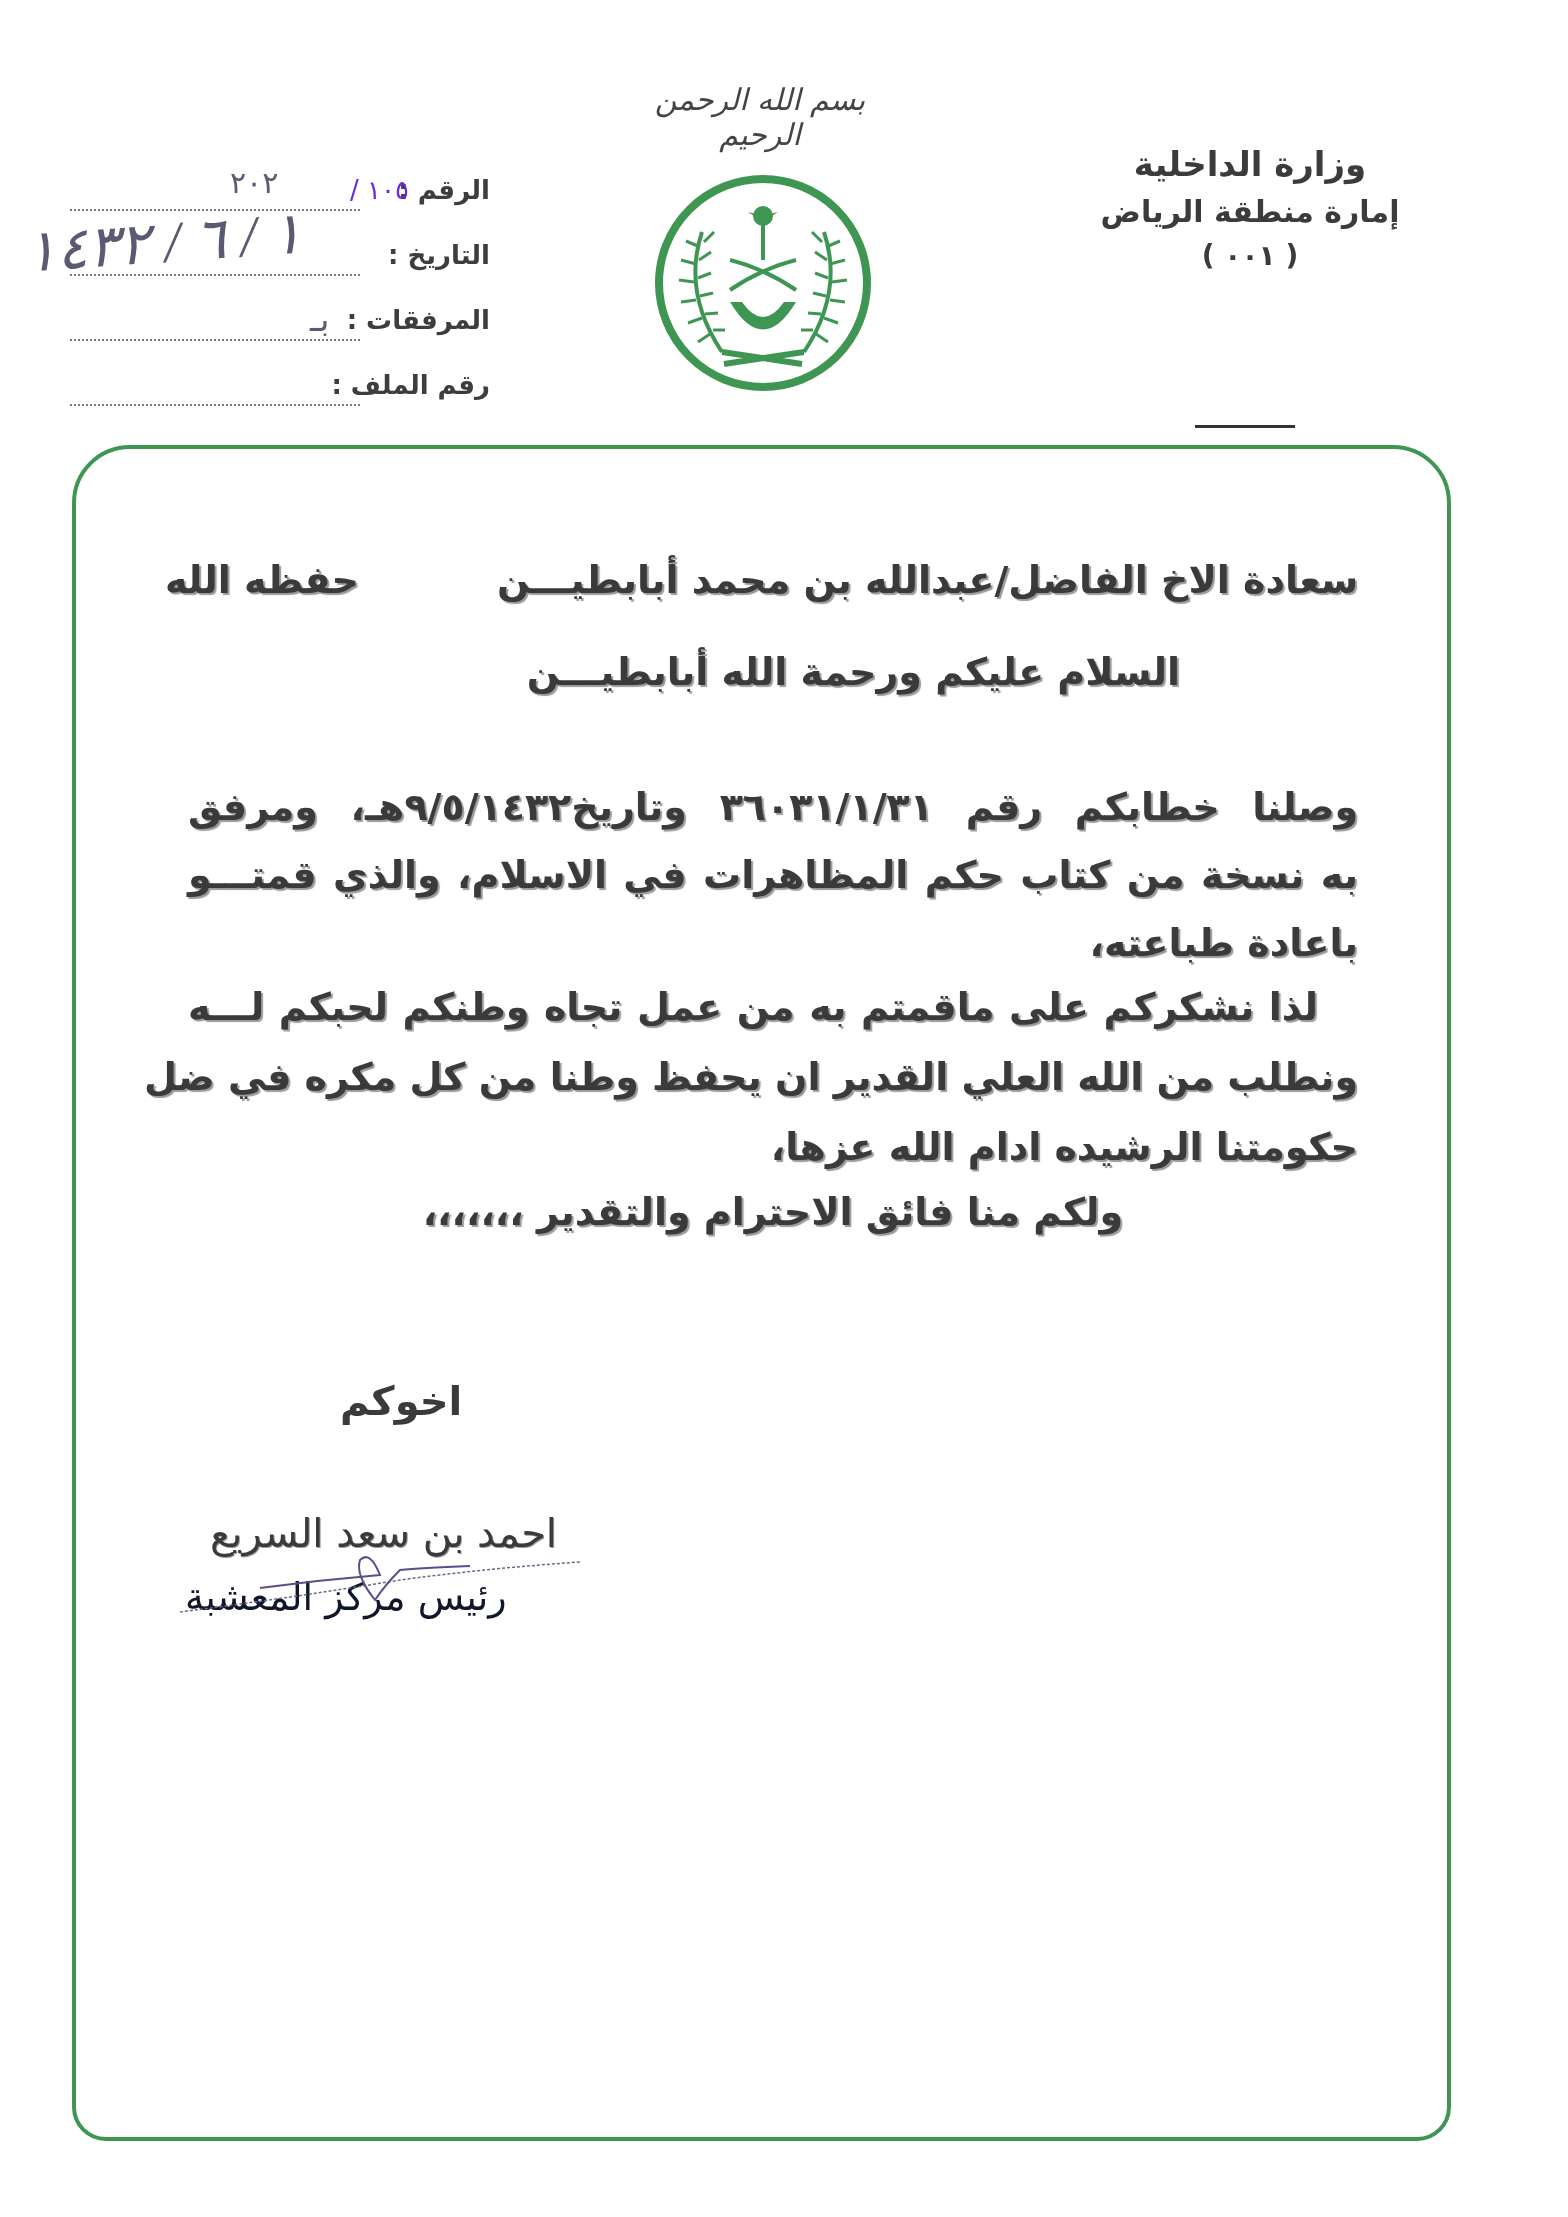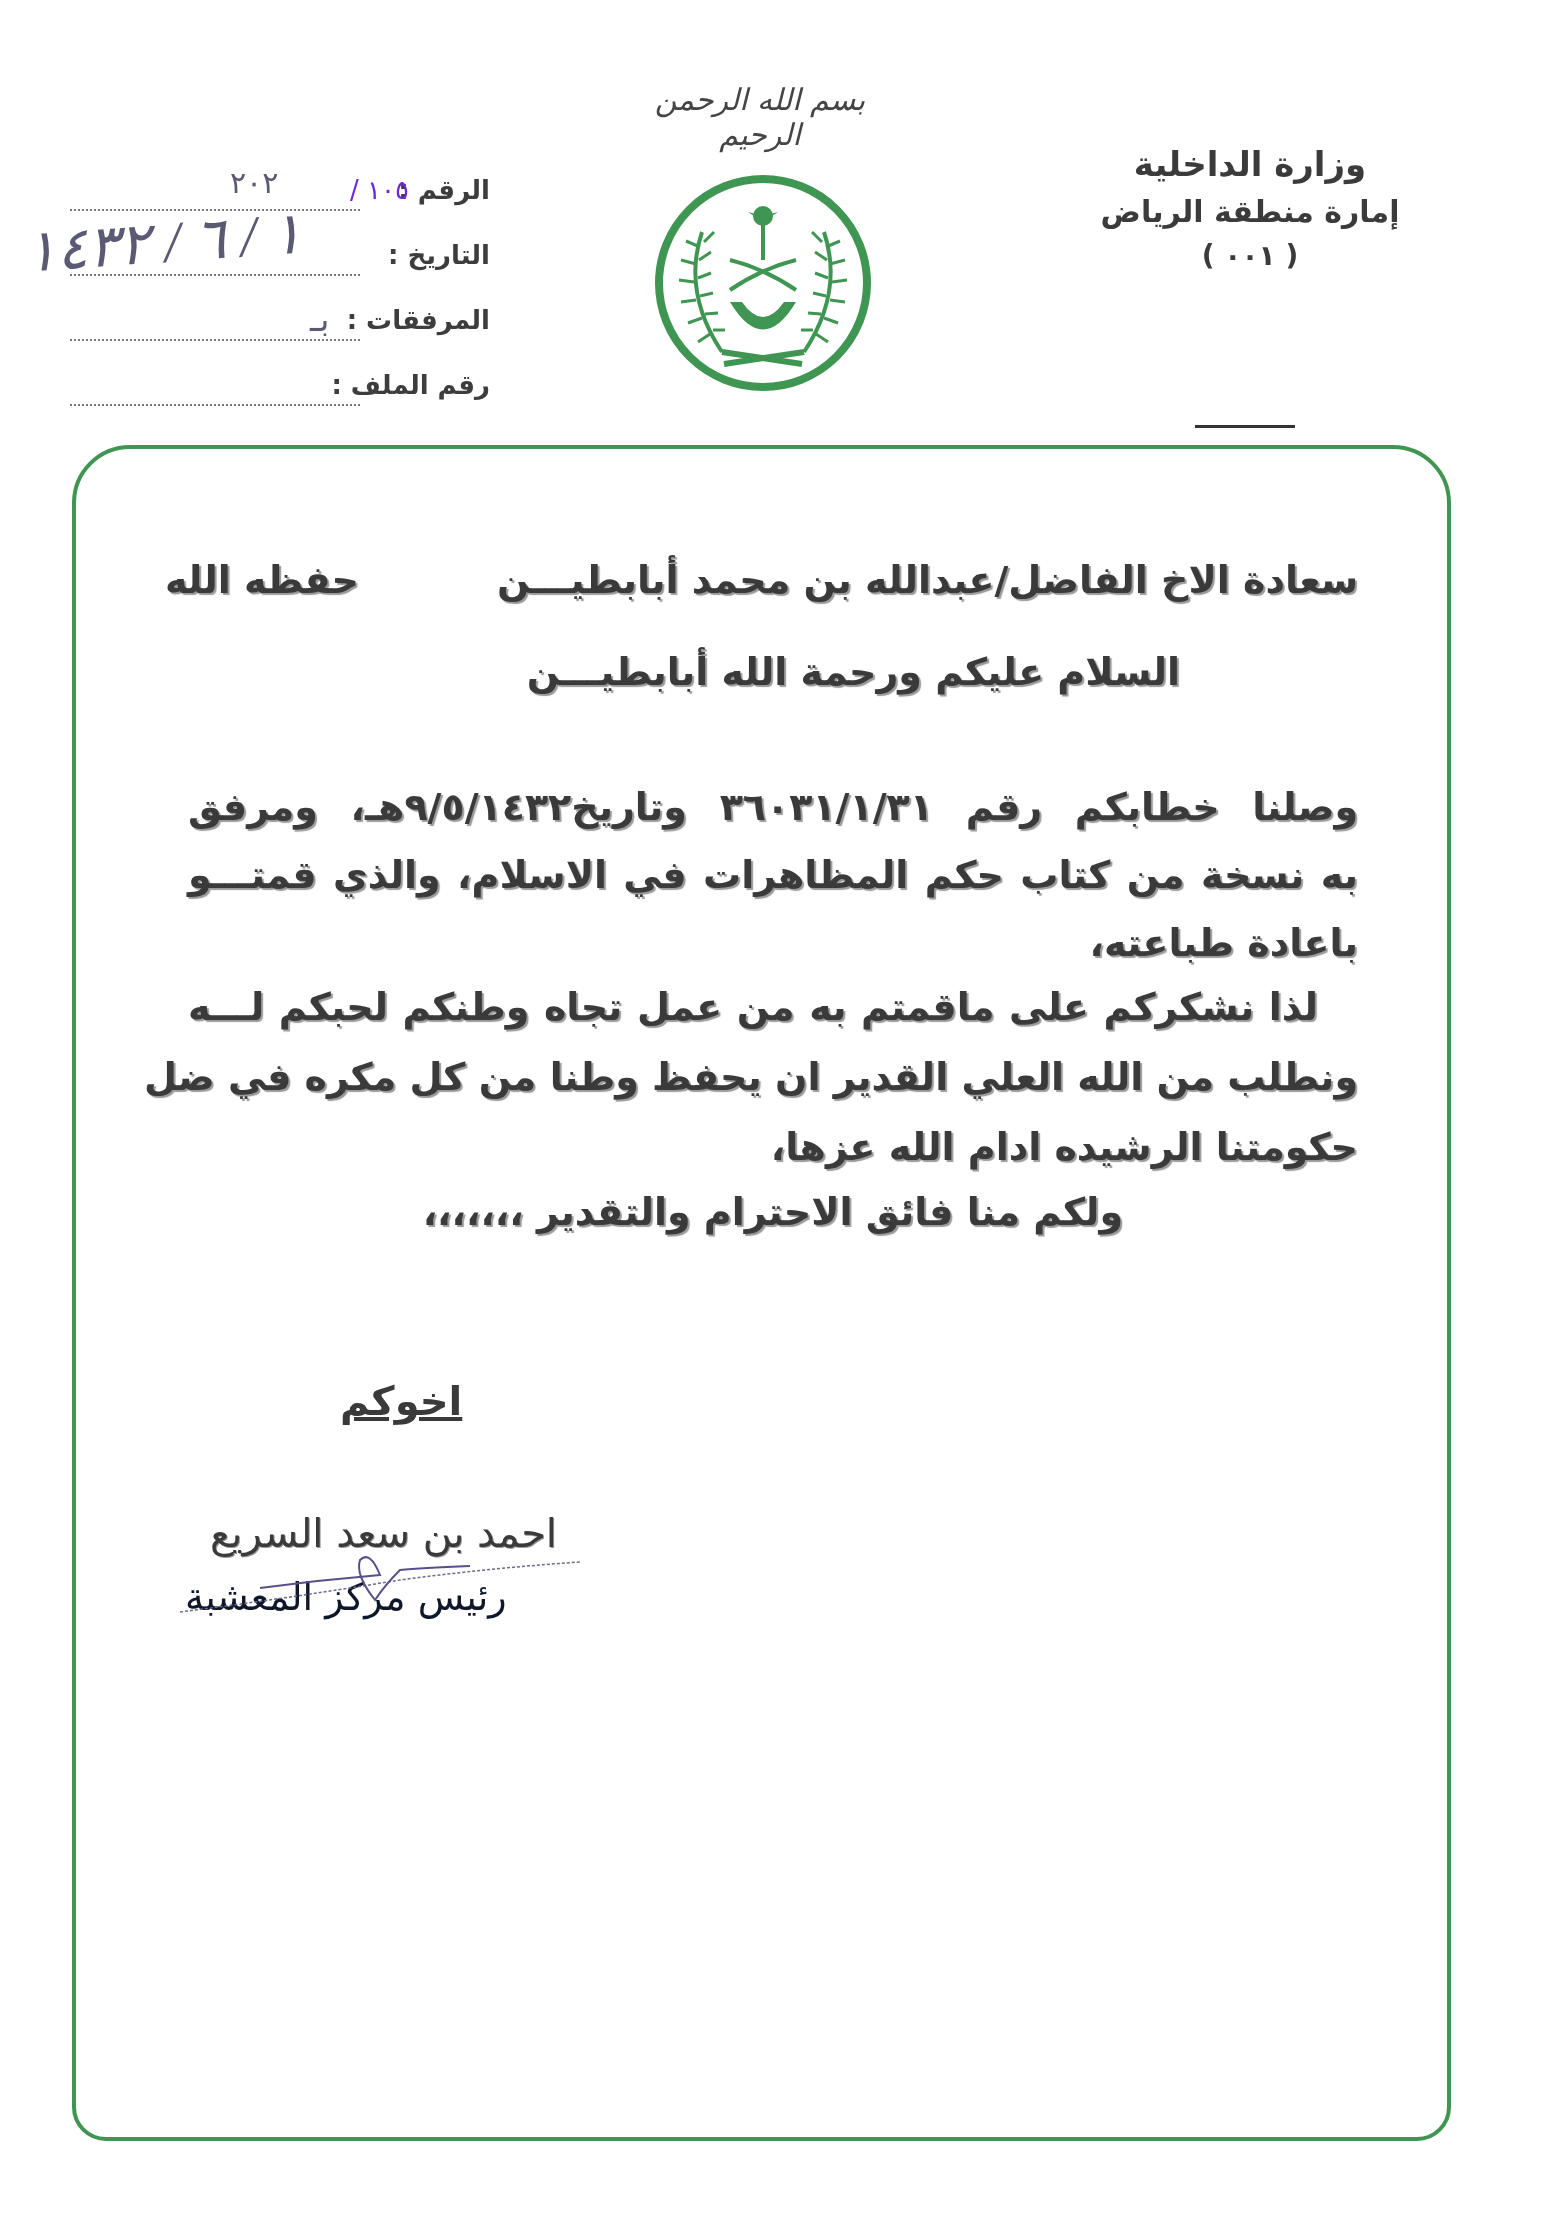--- a/index.html
+++ b/index.html
@@ -47,21 +47,21 @@
                  text-shadow: 2px 2px 1px #9a9a9a; }
     .salutation { right: 210px; top: 558px; }
     .hafizah { left: 165px; top: 558px; font-size: 38px; }
     .greeting { right: 388px; top: 650px; font-size: 38px; }
     .p { right: 210px; width: 1170px; text-align: justify; text-align-last: justify; }
     .p1 { top: 785px; } .p2 { top: 853px; } .p3 { top: 921px; text-align-last: right; }
     .p4 { top: 985px; padding-right: 0; } .p5 { top: 1055px; } .p6 { top: 1125px; text-align-last: right; }
     .p4 { right: 250px; width: 1130px; }
     .closing { right: 445px; top: 1190px; font-size: 38px; }
 
-    .akhukum { left: 340px; top: 1378px; font-size: 40px; font-weight: bold; color: #3a3a3a; text-decoration: underline; }
+    .akhukum { left: 340px; top: 1378px; font-size: 40px; font-weight: bold; color: #3a3a3a; }
     .signer { left: 210px; top: 1510px; font-size: 40px; color: #3a3a3a; text-shadow: 1px 1px 0 #999; }
     .signer-title { left: 185px; top: 1575px; font-size: 38px; color: #0f172a; }
     .signature { left: 170px; top: 1540px; width: 420px; height: 90px; }
   </style>
 </head>
 <body>
 
 <div class="abs basmala rtl">بسم الله الرحمن الرحيم</div>
 
 <div class="abs hdr-right rtl">

